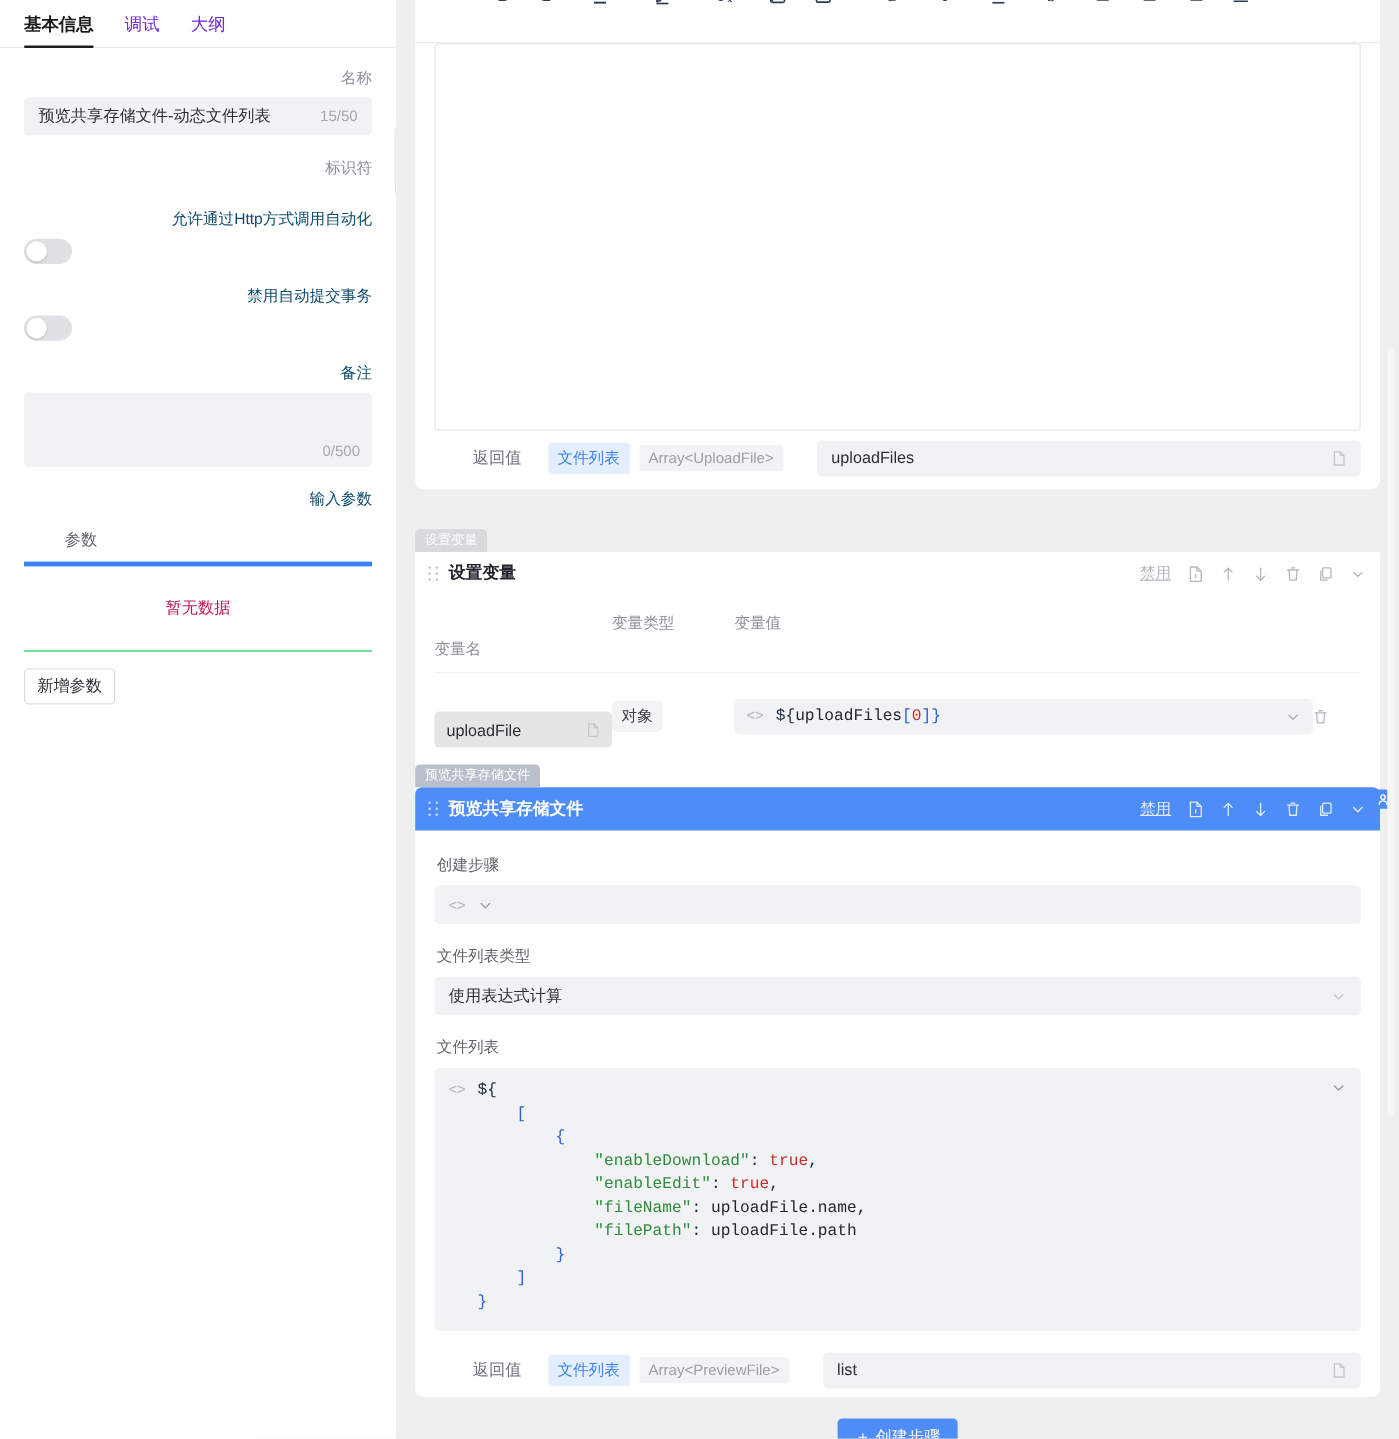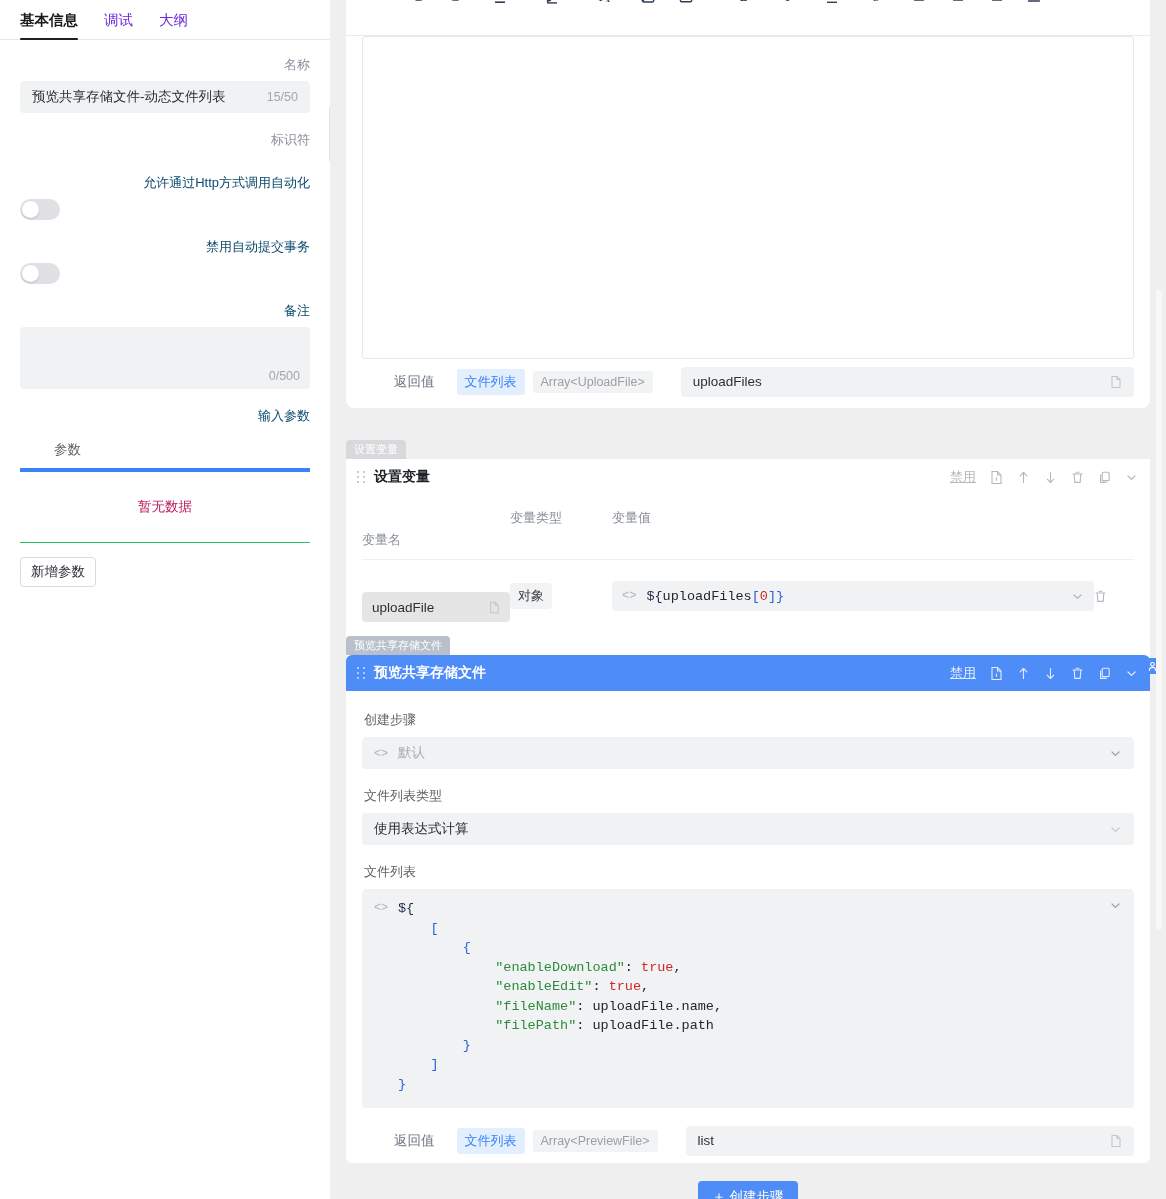--- a/index.html
+++ b/index.html
@@ -611,21 +611,20 @@
                   <path d="M3 5l3.5 3.4L10 5"></path>
                 </svg>
             </span>
           </span>
         </div>
 
         <div class="node-body">
           <div class="form-label">创建步骤</div>
           <div class="select-box placeholder">
             <span class="code-icon">&lt;&gt;</span>
-            <span class="t">默认</span>
             <span class="select-chev">
               <svg width="13" height="13" viewBox="0 0 13 13" fill="none" stroke="#9aa0a6" stroke-width="1.2" stroke-linecap="round" stroke-linejoin="round">
                   <path d="M3 5l3.5 3.4L10 5"></path>
                 </svg>
             </span>
           </div>
 
           <div style="height:12px"></div>
 
           <div class="form-label">文件列表类型</div>

